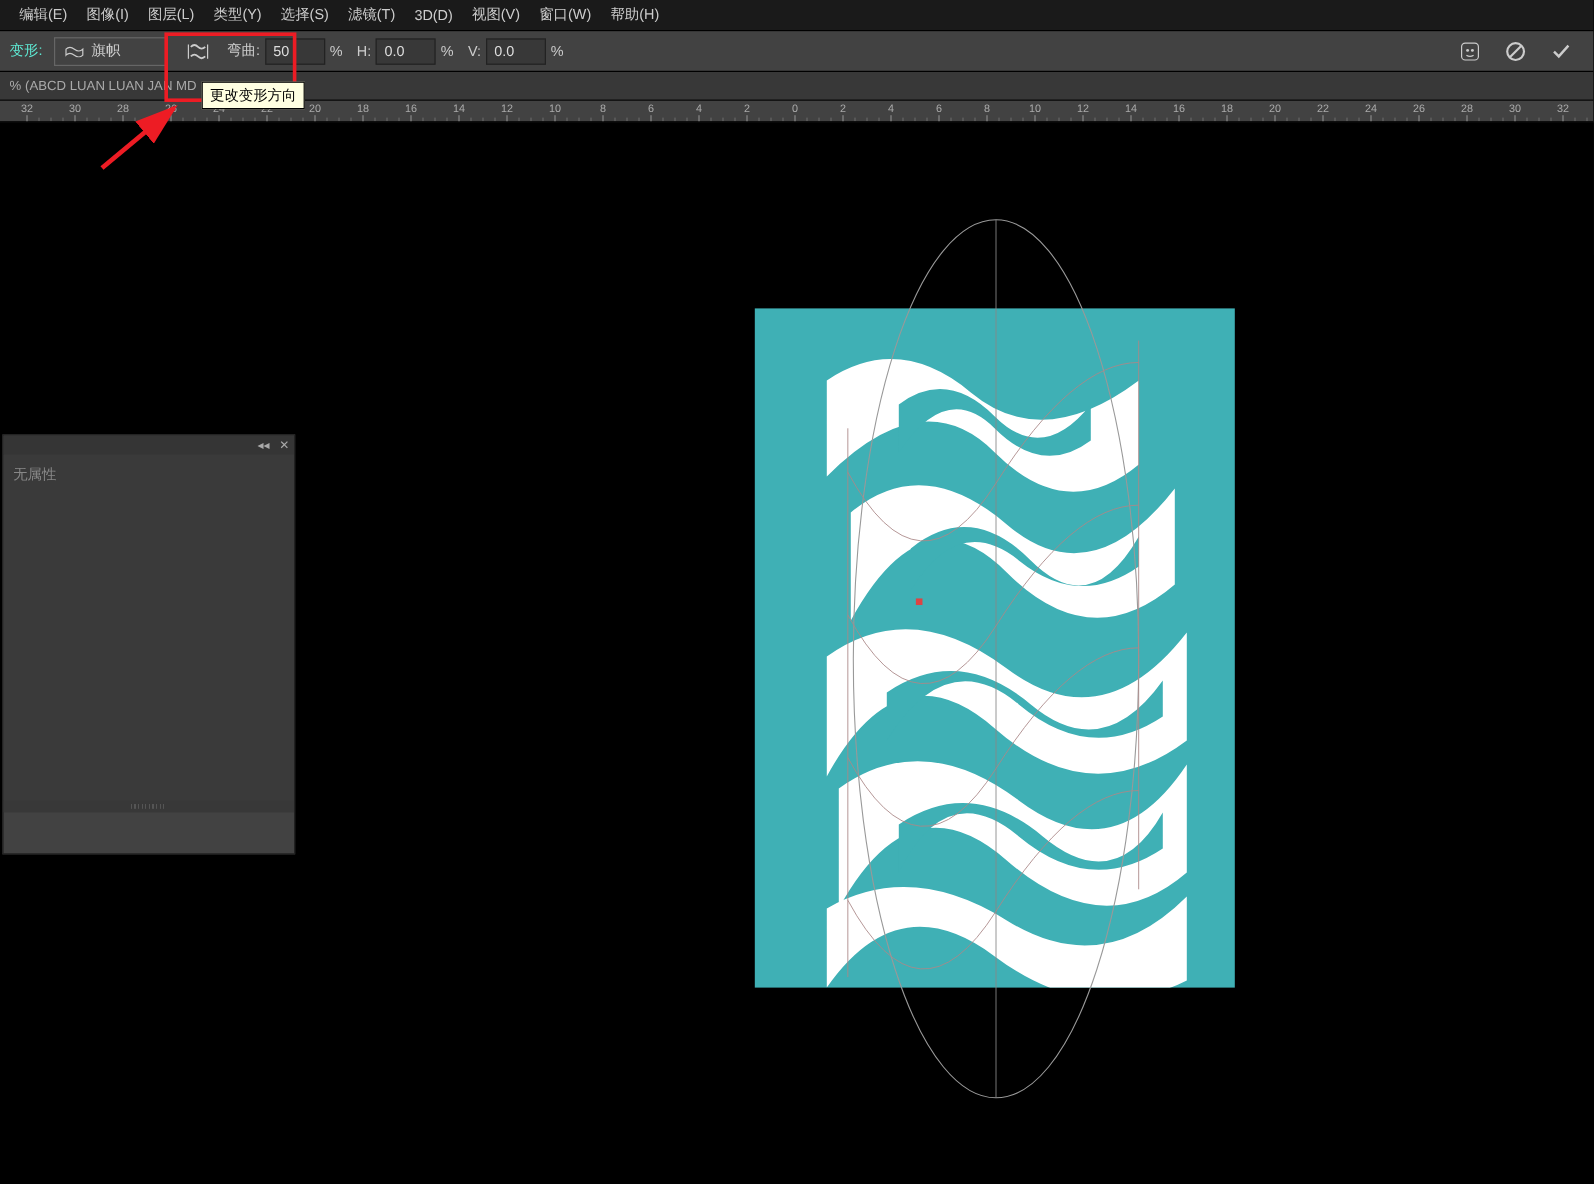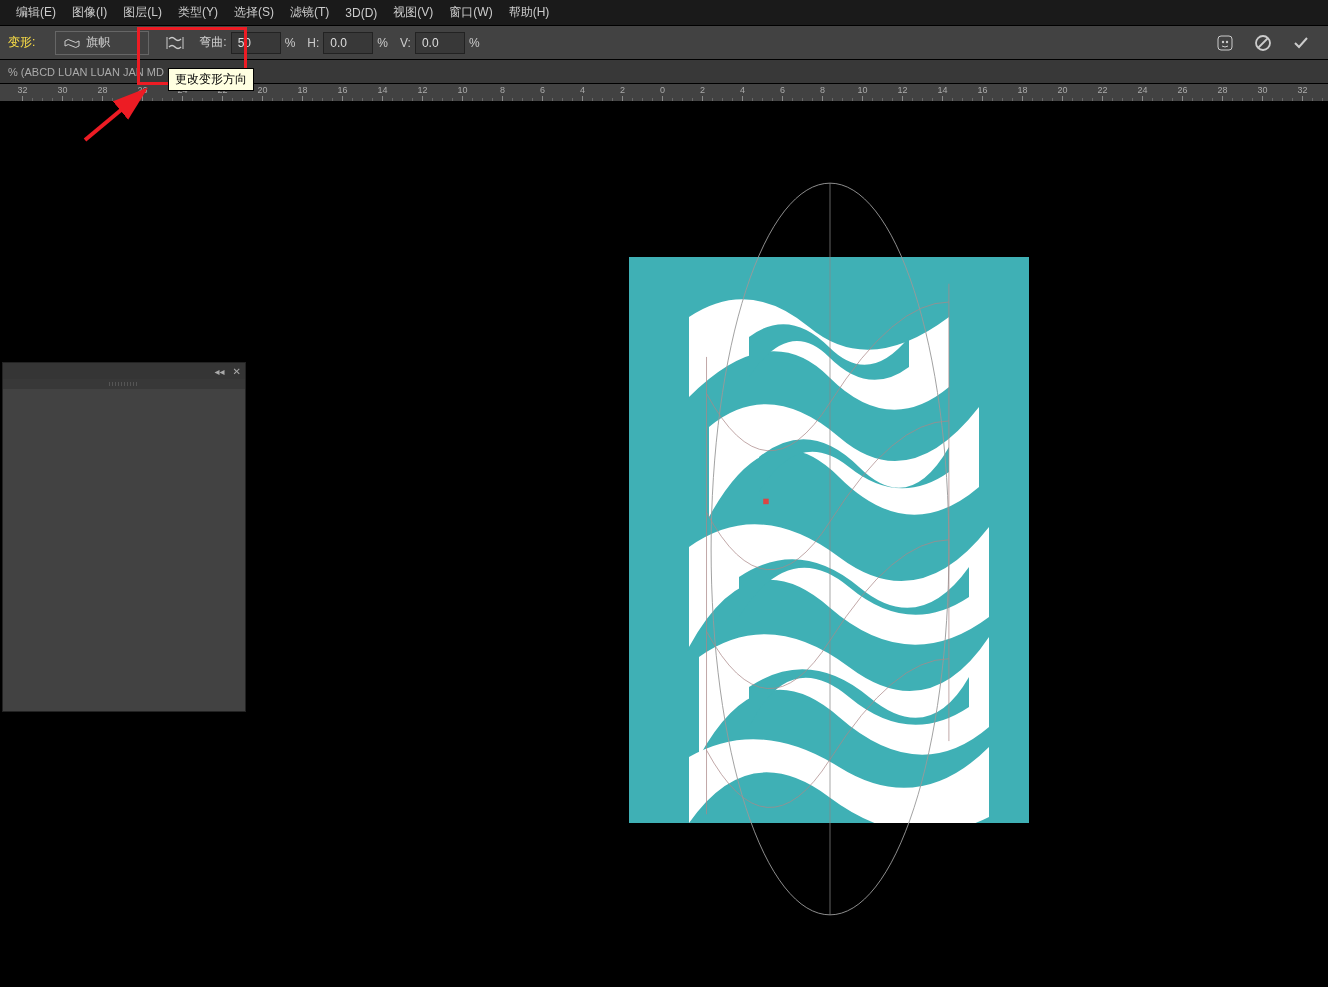--- a/index.html
+++ b/index.html
@@ -28,21 +28,21 @@
     }
     .toolbar {
       height: 34px;
       background: #424242;
       display: flex;
       align-items: center;
       padding: 0 8px;
       border-bottom: 1px solid #000;
       position: relative;
     }
-    .tb-label { color: #fde047; margin-right: 20px; }
+    .tb-label { color: #5eead4; margin-right: 10px; }
     .warp-dropdown {
       display: flex;
       align-items: center;
       background: #424242;
       border: 1px solid #666;
       padding: 2px 8px;
       margin-right: 12px;
       width: 94px;
       height: 24px;
     }
@@ -562,20 +562,23 @@
     <path d="M115 630 Q180 750 250 640 T380 530" fill="none" stroke="#a88" stroke-width="0.8"></path>
 
     <rect x="177" y="355" width="6" height="6" fill="#d44"></rect>
   </svg>
 
   <div class="panel">
     <div class="panel-ctrl">
       <span class="panel-ctrl-icon">◂◂</span>
       <span class="panel-ctrl-icon">✕</span>
     </div>
+    <div class="panel-body">
+      <span>无属性</span>
+    </div>
     <div class="panel-footer">
       <div class="panel-grip"></div>
     </div>
   </div>
 </div>
 
 <div class="red-box"></div>
 <svg class="red-arrow" width="80" height="60" viewBox="0 0 80 60">
   <defs>
     <marker id="ah" markerWidth="10" markerHeight="10" refX="8" refY="3" orient="auto">

